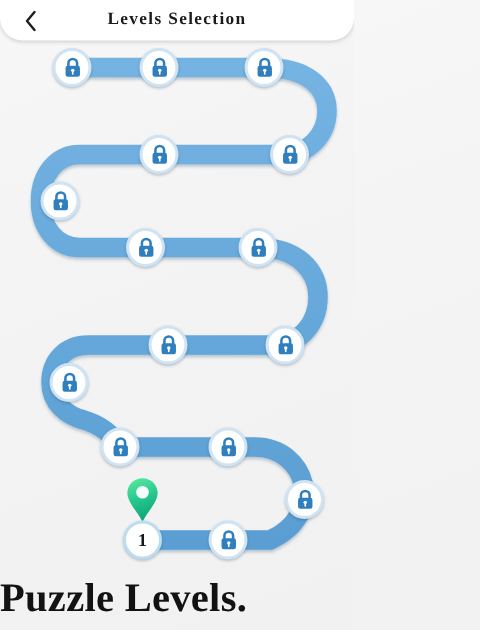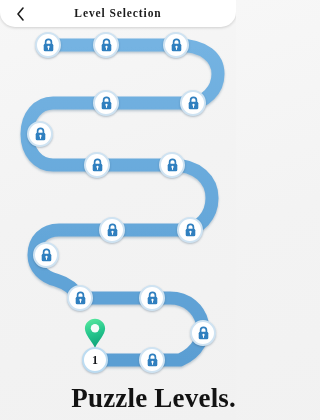--- a/index.html
+++ b/index.html
@@ -73,39 +73,39 @@
   #current-pin {
     position:absolute;
     width:22px; height:30px;
     margin-left:-11px;
     z-index:30;
   }
 
   
   #footer-title {
     position:absolute; left:0; bottom:6px;
-    width:236px; text-align:right;
+    width:236px; text-align:left;
     font-family:"Liberation Serif", serif;
     font-size:27px; font-weight:700;
     color:#121212;
     letter-spacing:0.2px;
   }
 </style>
 </head>
 <body>
 
 <div id="header">
   <div id="back-btn">
     <span>
       <svg width="9" height="14" viewBox="0 0 9 14">
         <polyline points="7,1 2,7 7,13" fill="none" stroke="#1d1d1d" stroke-width="1.6" stroke-linecap="round" stroke-linejoin="round"></polyline>
       </svg>
     </span>
   </div>
-  <div id="header-title">Level Selection</div>
+  <div id="header-title">Levels Selection</div>
 </div>
 
 <div id="map-area">
 
   <svg id="level-path" width="236" height="378" viewBox="0 0 236 378">
     <defs>
       <filter id="pathShadow" x="-20%" y="-20%" width="140%" height="140%">
         <feDropShadow dx="0" dy="1.6" stdDeviation="1.2" flood-color="#6f8ca3" flood-opacity="0.45"></feDropShadow>
       </filter>
       <linearGradient id="pathGrad" x1="0" y1="0" x2="0" y2="1">

